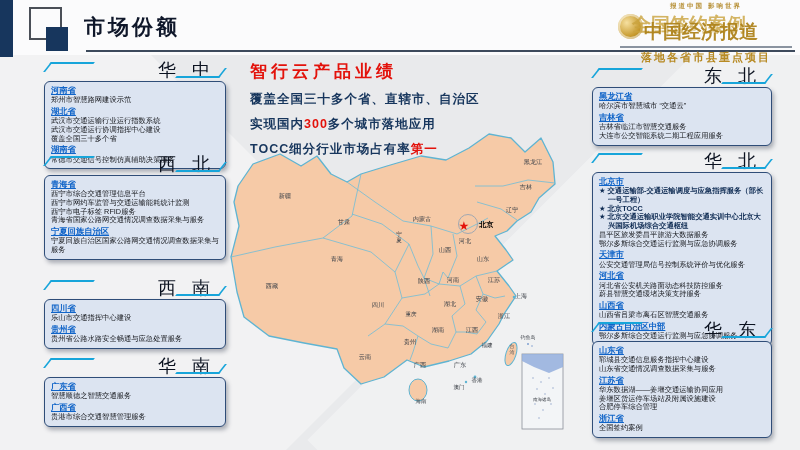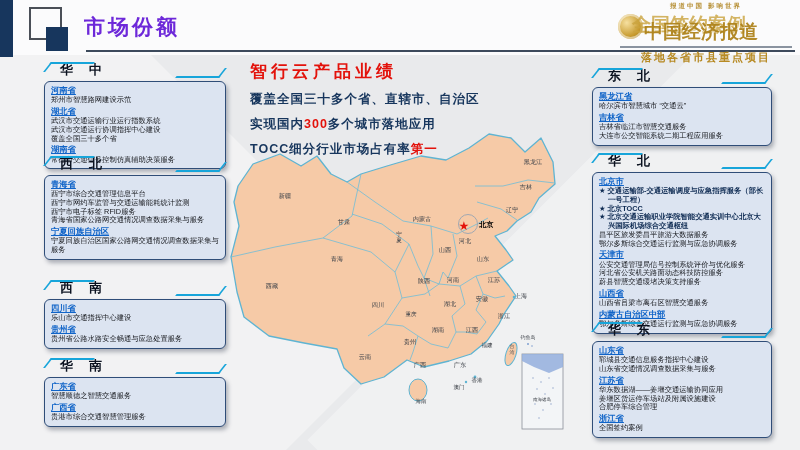--- a/index.html
+++ b/index.html
@@ -10,21 +10,21 @@
   .bg-deco2{position:absolute;width:640px;height:640px;right:-280px;top:120px;
             background:rgba(255,255,255,.35);transform:rotate(45deg);}
 
   
   .top-header{position:absolute;left:0;top:0;right:0;height:55px;background:#fbfbfc;}
   .corner-bar{position:absolute;left:0;top:0;width:13px;height:57px;background:#17365d;}
   .logo-squares{position:absolute;left:29px;top:7px;width:50px;height:47px;}
   .sq-outline{position:absolute;left:0;top:0;width:29px;height:29px;border:2px solid #4a4f57;}
   .sq-fill{position:absolute;left:17px;top:20px;width:22px;height:24px;background:#17365d;}
   .page-title{position:absolute;left:84px;top:13px;margin:0;font-size:21px;font-weight:bold;
-              color:#6d28d9;letter-spacing:3px;}
+              color:#0f172a;letter-spacing:3px;}
   .title-rule{position:absolute;left:86px;top:50px;right:5px;height:2px;background:#3d4a5c;}
 
   
   .brand{position:absolute;right:8px;top:2px;width:172px;text-align:center;z-index:6;}
   .brand-top{font-size:6.5px;color:#b8923a;letter-spacing:2px;font-weight:bold;}
   .brand-main{position:relative;height:31px;}
   .brand-circle{position:absolute;left:-2px;top:3px;width:25px;height:25px;border-radius:50%;
                 background:radial-gradient(circle at 35% 35%,#f6e0a0,#c79a2e 60%,#9a7318);
                 box-shadow:inset 0 0 0 2px rgba(255,255,255,.5);}
   .brand-back{position:absolute;left:12px;top:1px;font-size:19px;font-weight:bold;color:#caa33e;
@@ -45,22 +45,22 @@
   .map text{font-family:"Liberation Sans","DejaVu Sans",sans-serif;fill:#3c4148;}
   .map text.cap{font-weight:bold;fill:#000;}
   .map text.star{fill:#e3120b;}
 
   
   .region{position:absolute;width:182px;z-index:4;}
   .rz{left:592px;width:180px;}
   .lz{left:44px;}
   .lz1{top:62px}.lz2{top:156px}.lz3{top:280px}.lz4{top:358px}
   .rz1{top:68px}.rz2{top:153px}.rz3{top:322px}
-  .region-header{position:relative;height:16px;line-height:16px;text-align:left;
-                 font-size:13px;font-weight:bold;letter-spacing:16px;padding-left:16px;color:#0b1220;}
+  .region-header{position:relative;height:16px;line-height:16px;text-align:right;
+                 font-size:18px;font-weight:normal;letter-spacing:16px;padding-left:16px;color:#0b1220;}
   .region-header::before{content:"";position:absolute;left:3px;top:0;width:42px;height:8px;
                  border-top:2.5px solid #17a5da;border-left:2.5px solid #17a5da;transform:skewX(-38deg);}
   .region-header::after{content:"";position:absolute;right:3px;bottom:0;width:42px;height:8px;
                  border-bottom:2.5px solid #17a5da;border-right:2.5px solid #17a5da;transform:skewX(-38deg);}
   .region-box{margin-top:3px;background:#dce4f1;border:1.5px solid #2f4d78;border-radius:6px;
               padding:2px 6px 4px;box-shadow:2px 3px 4px rgba(40,50,70,.35);}
   .prov{font-size:8.3px;line-height:1.35;font-weight:bold;color:#1064c8;text-decoration:underline;margin-top:1px;}
   .item{font-size:7.3px;line-height:1.2;color:#15171c;}
   .item.st{padding-left:9px;text-indent:-9px;font-weight:bold;color:#0d2a52;}
 </style>
@@ -262,20 +262,21 @@
     <div class="region-header"><span class="rh-text">华北</span></div>
     <div class="region-box">
         <div class="prov">北京市</div>
         <div class="item st">★ 交通运输部-交通运输调度与应急指挥服务（部长一号工程）</div>
         <div class="item st">★ 北京TOCC</div>
         <div class="item st">★ 北京交通运输职业学院智能交通实训中心北京大兴国际机场综合交通枢纽</div>
         <div class="item">昌平区旅发委昌平旅游大数据服务</div>
         <div class="item">鄂尔多斯综合交通运行监测与应急协调服务</div>
         <div class="prov">天津市</div>
         <div class="item">公安交通管理局信号控制系统评价与优化服务</div>
+        <div class="prov">河北省</div>
         <div class="item">河北省公安机关路面动态科技防控服务</div>
         <div class="item">蔚县智慧交通缓堵决策支持服务</div>
         <div class="prov">山西省</div>
         <div class="item">山西省吕梁市离石区智慧交通服务</div>
         <div class="prov">内蒙古自治区中部</div>
         <div class="item">鄂尔多斯综合交通运行监测与应急协调服务</div>
       </div>
   </section>
   <section class="region rz rz3">
     <div class="region-header"><span class="rh-text">华东</span></div>

